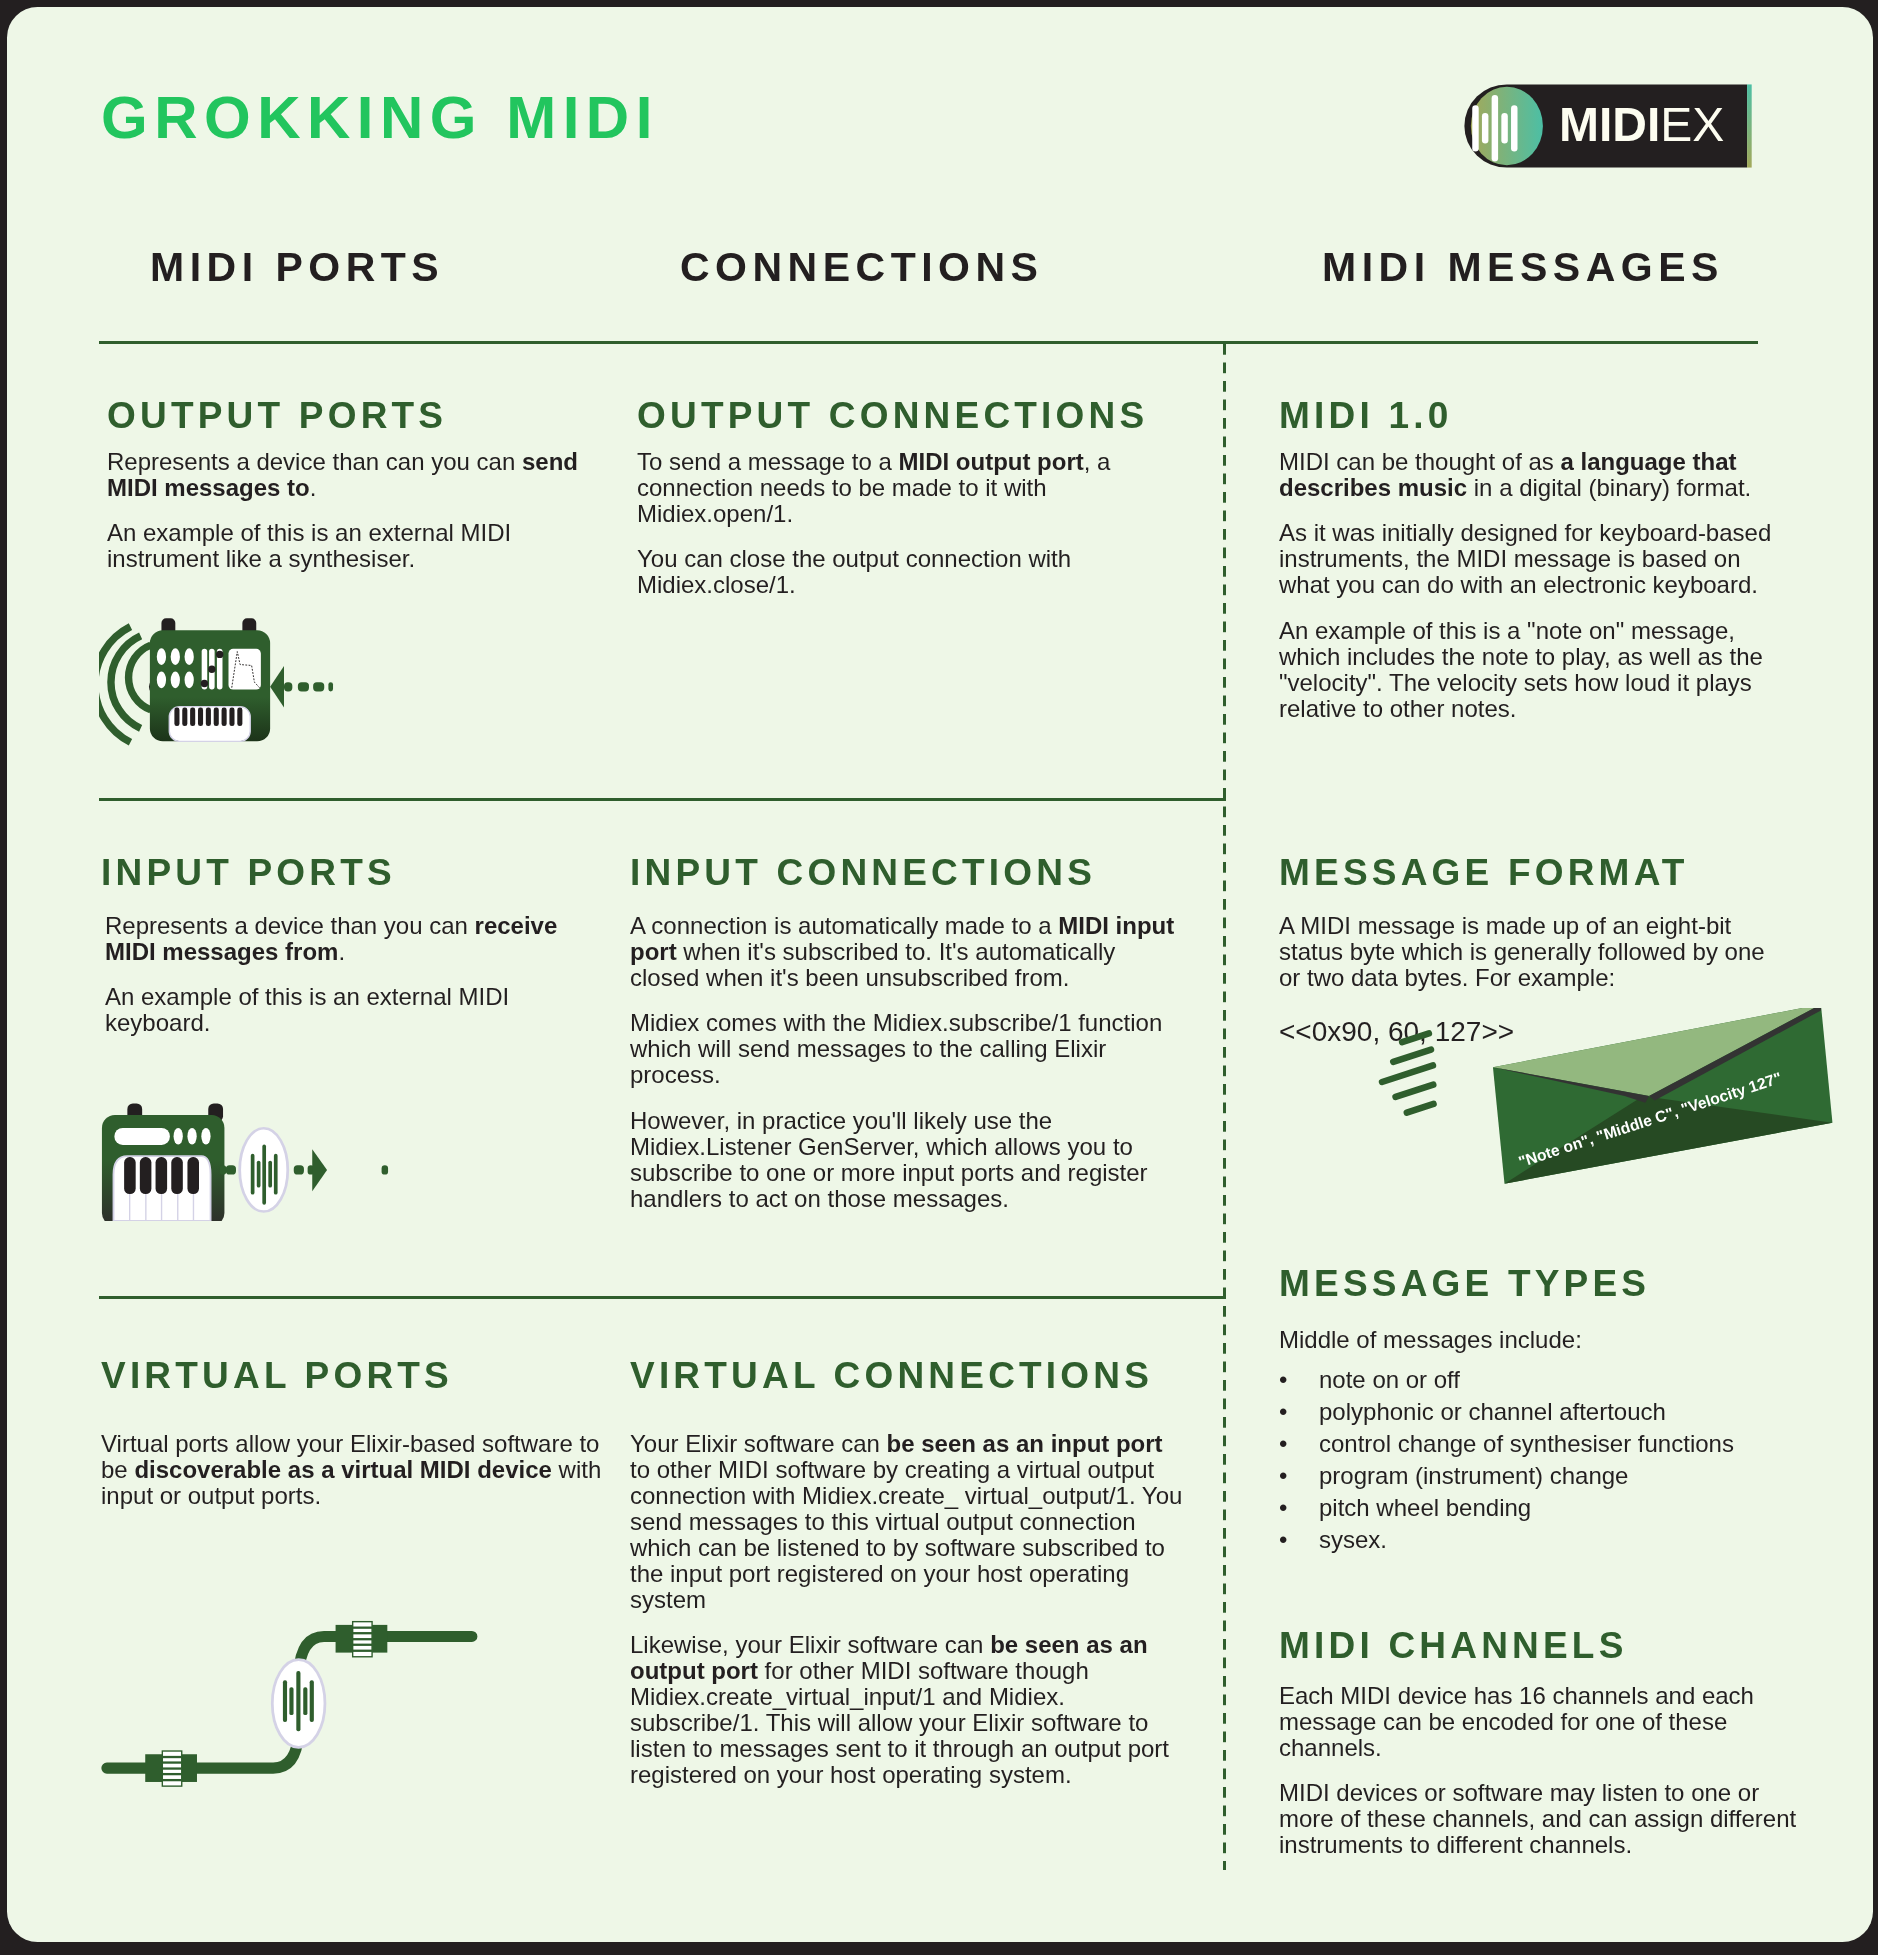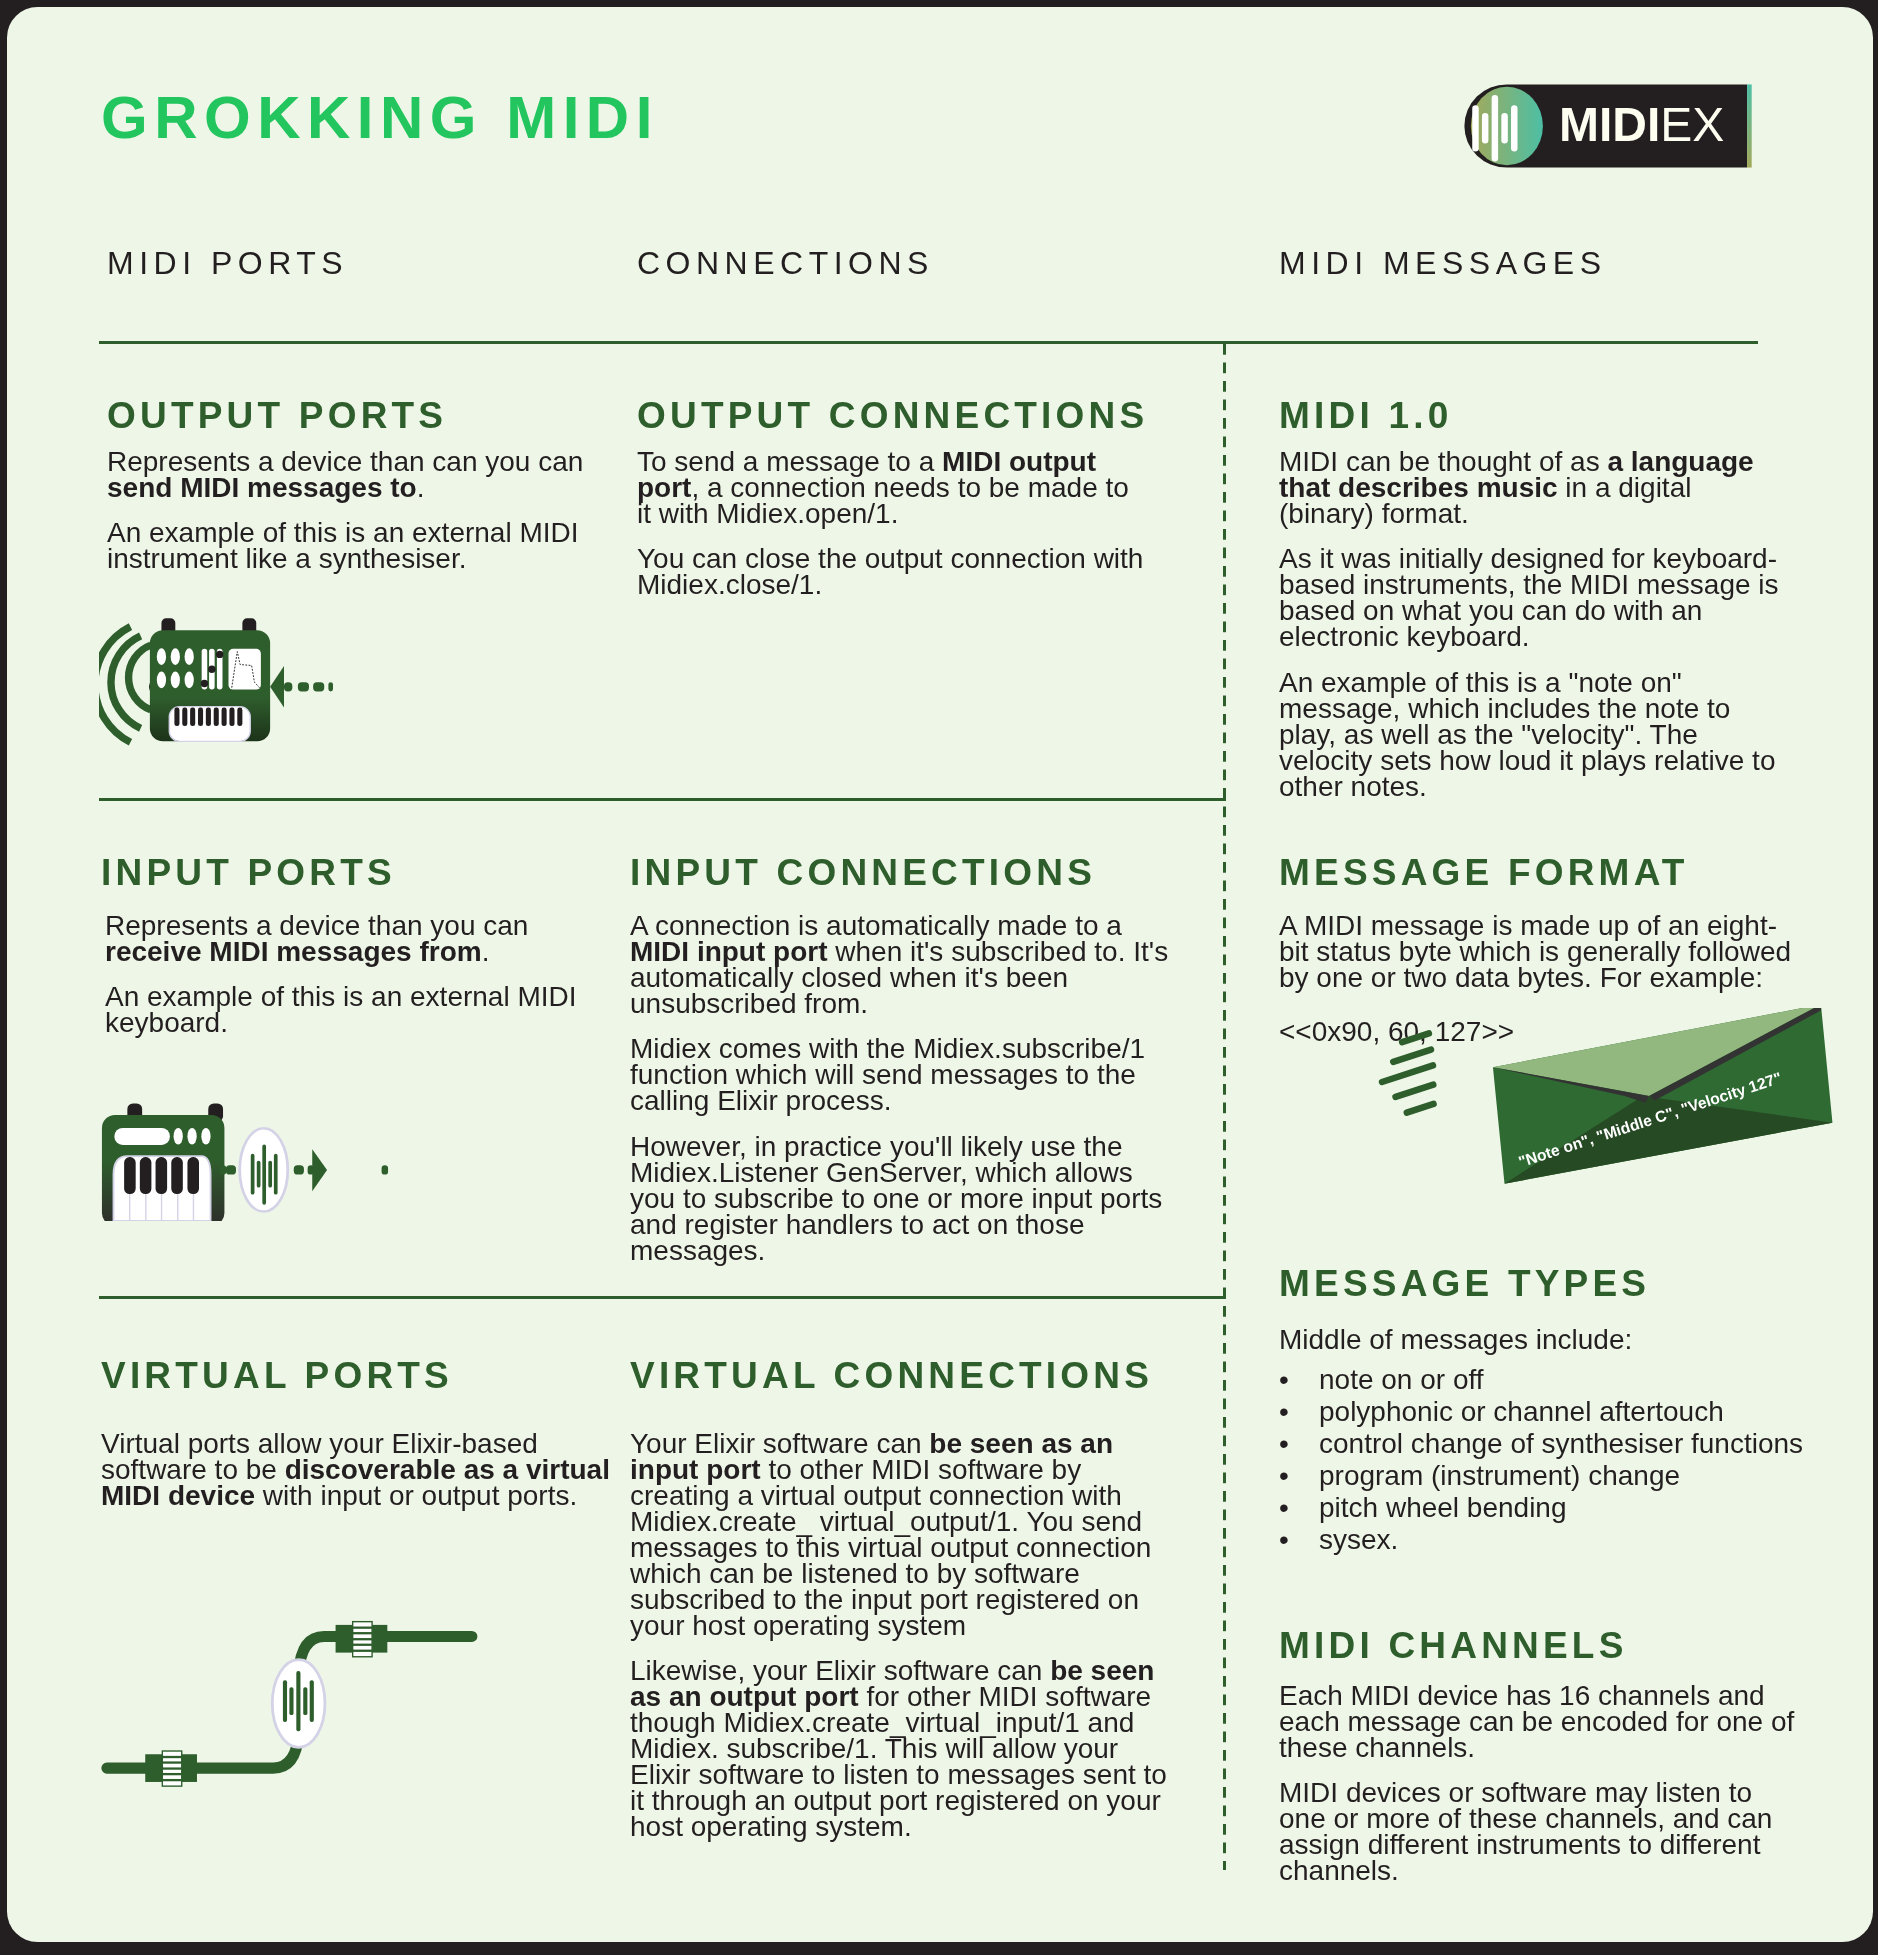--- a/index.html
+++ b/index.html
@@ -12,29 +12,29 @@
   .frame {
     position:absolute; left:6.5px; top:6.5px; width:1866px; height:1935px;
     background:#eef7e7; border-radius:30.5px;
   }
   .abs { position:absolute; }
   .title {
     left:101px; top:88px; font-size:60px; font-weight:bold; letter-spacing:6.5px;
     color:#22c55e; line-height:1;
   }
   .colhead {
-    top:247px; font-size:32px; font-weight:normal; letter-spacing:5.5px; color:#231f20; line-height:1;
+    top:247px; font-size:41px; font-weight:bold; letter-spacing:5.5px; color:#231f20; line-height:1;margin-left:43px;
   }
   .h2 {
     font-size:37px; font-weight:bold; letter-spacing:4.2px; color:#2f5e2d; line-height:1;
     white-space:nowrap;
     text-align:right;
   }
   .body {
-    font-size:28px; line-height:26px; color:#231f20;
+    font-size:24px; line-height:26px; color:#231f20;
   }
   .body p { margin:0 0 19.4px 0; }
   .body b { font-weight:bold; }
   .hline { background:#2f5e2d; height:2.8px; position:absolute; }
   .vdash {
     position:absolute; left:1223px; top:344px; width:2.8px; height:1526px;
     background-image:linear-gradient(#2f5e2d 60%, transparent 60%);
     background-size:2.8px 18.5px;
   }
   .logo {

